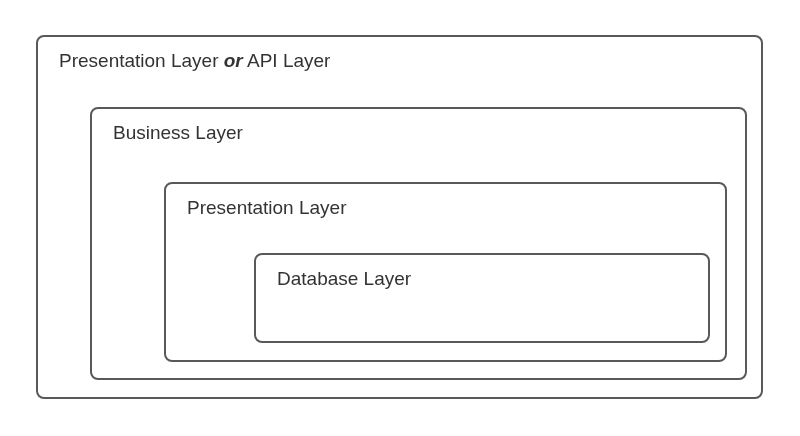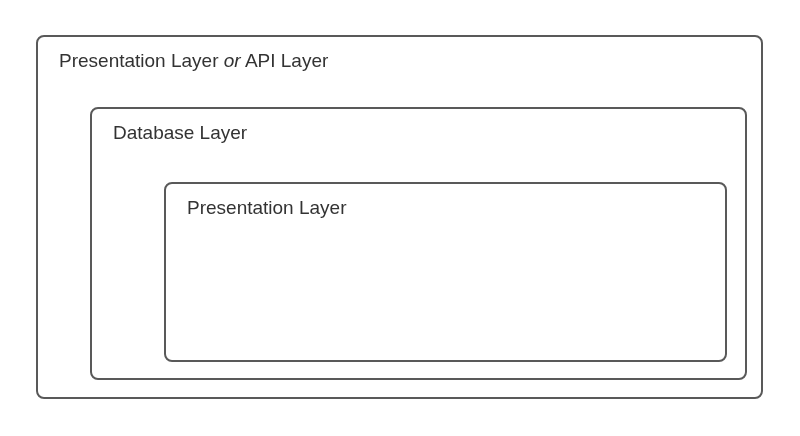--- a/index.html
+++ b/index.html
@@ -26,38 +26,42 @@
     position: absolute;
     top: 12px;
     left: 21px;
     font-size: 19px;
     line-height: 23px;
     color: #333333;
     white-space: pre;
   }
   .or-italic {
     font-style: italic;
+    font-weight: bold;
   }
   
   #box-presentation { left: 36px;  top: 35px;  width: 727px; height: 364px; }
   #box-business     { left: 90px;  top: 107px; width: 657px; height: 273px; }
   #box-persistence  { left: 164px; top: 182px; width: 563px; height: 180px; }
   #box-database     { left: 254px; top: 253px; width: 456px; height: 90px;  }
 </style>
 </head>
 <body>
 
 <div class="canvas">
 
   <div class="layer-box" id="box-presentation">
     <div class="layer-label"><span>Presentation Layer </span><span class="or-italic">or</span><span> API Layer</span></div>
   </div>
 
   <div class="layer-box" id="box-business">
-    <div class="layer-label">Database Layer</div>
+    <div class="layer-label">Business Layer</div>
   </div>
 
   <div class="layer-box" id="box-persistence">
     <div class="layer-label">Presentation Layer</div>
   </div>
 
+  <div class="layer-box" id="box-database">
+    <div class="layer-label">Database Layer</div>
+  </div>
 
 </div>
 
 </body></html>

